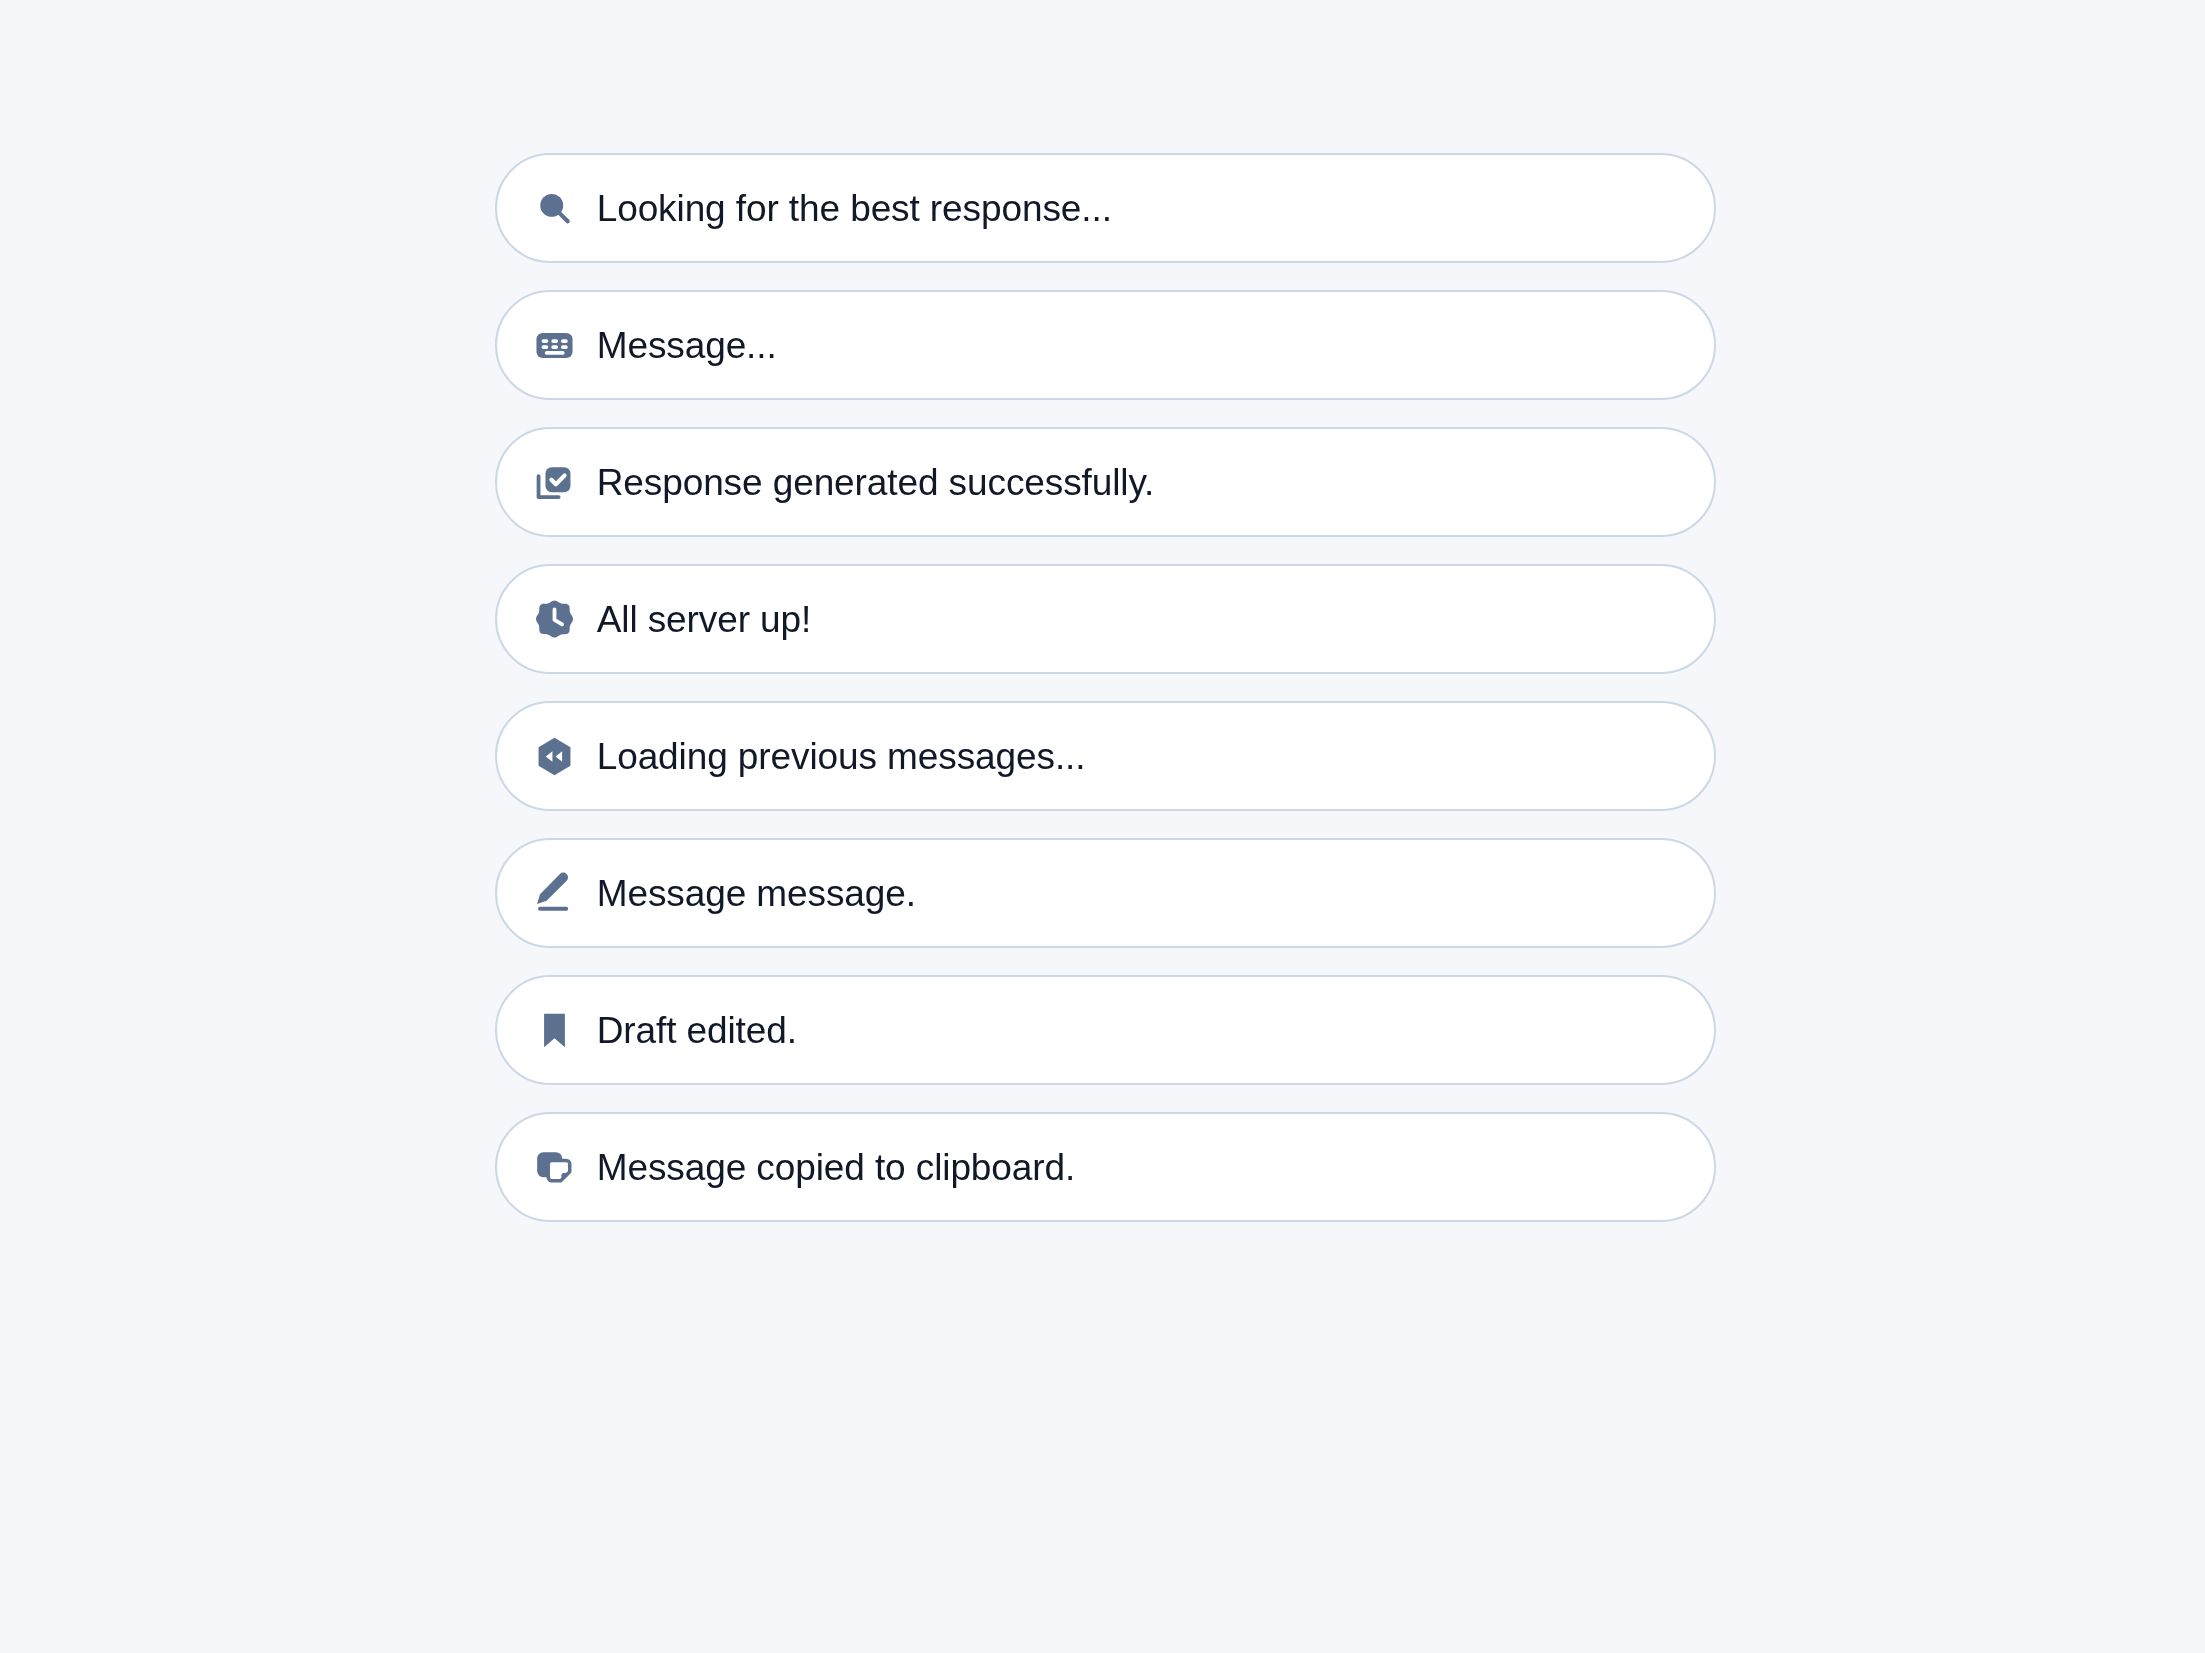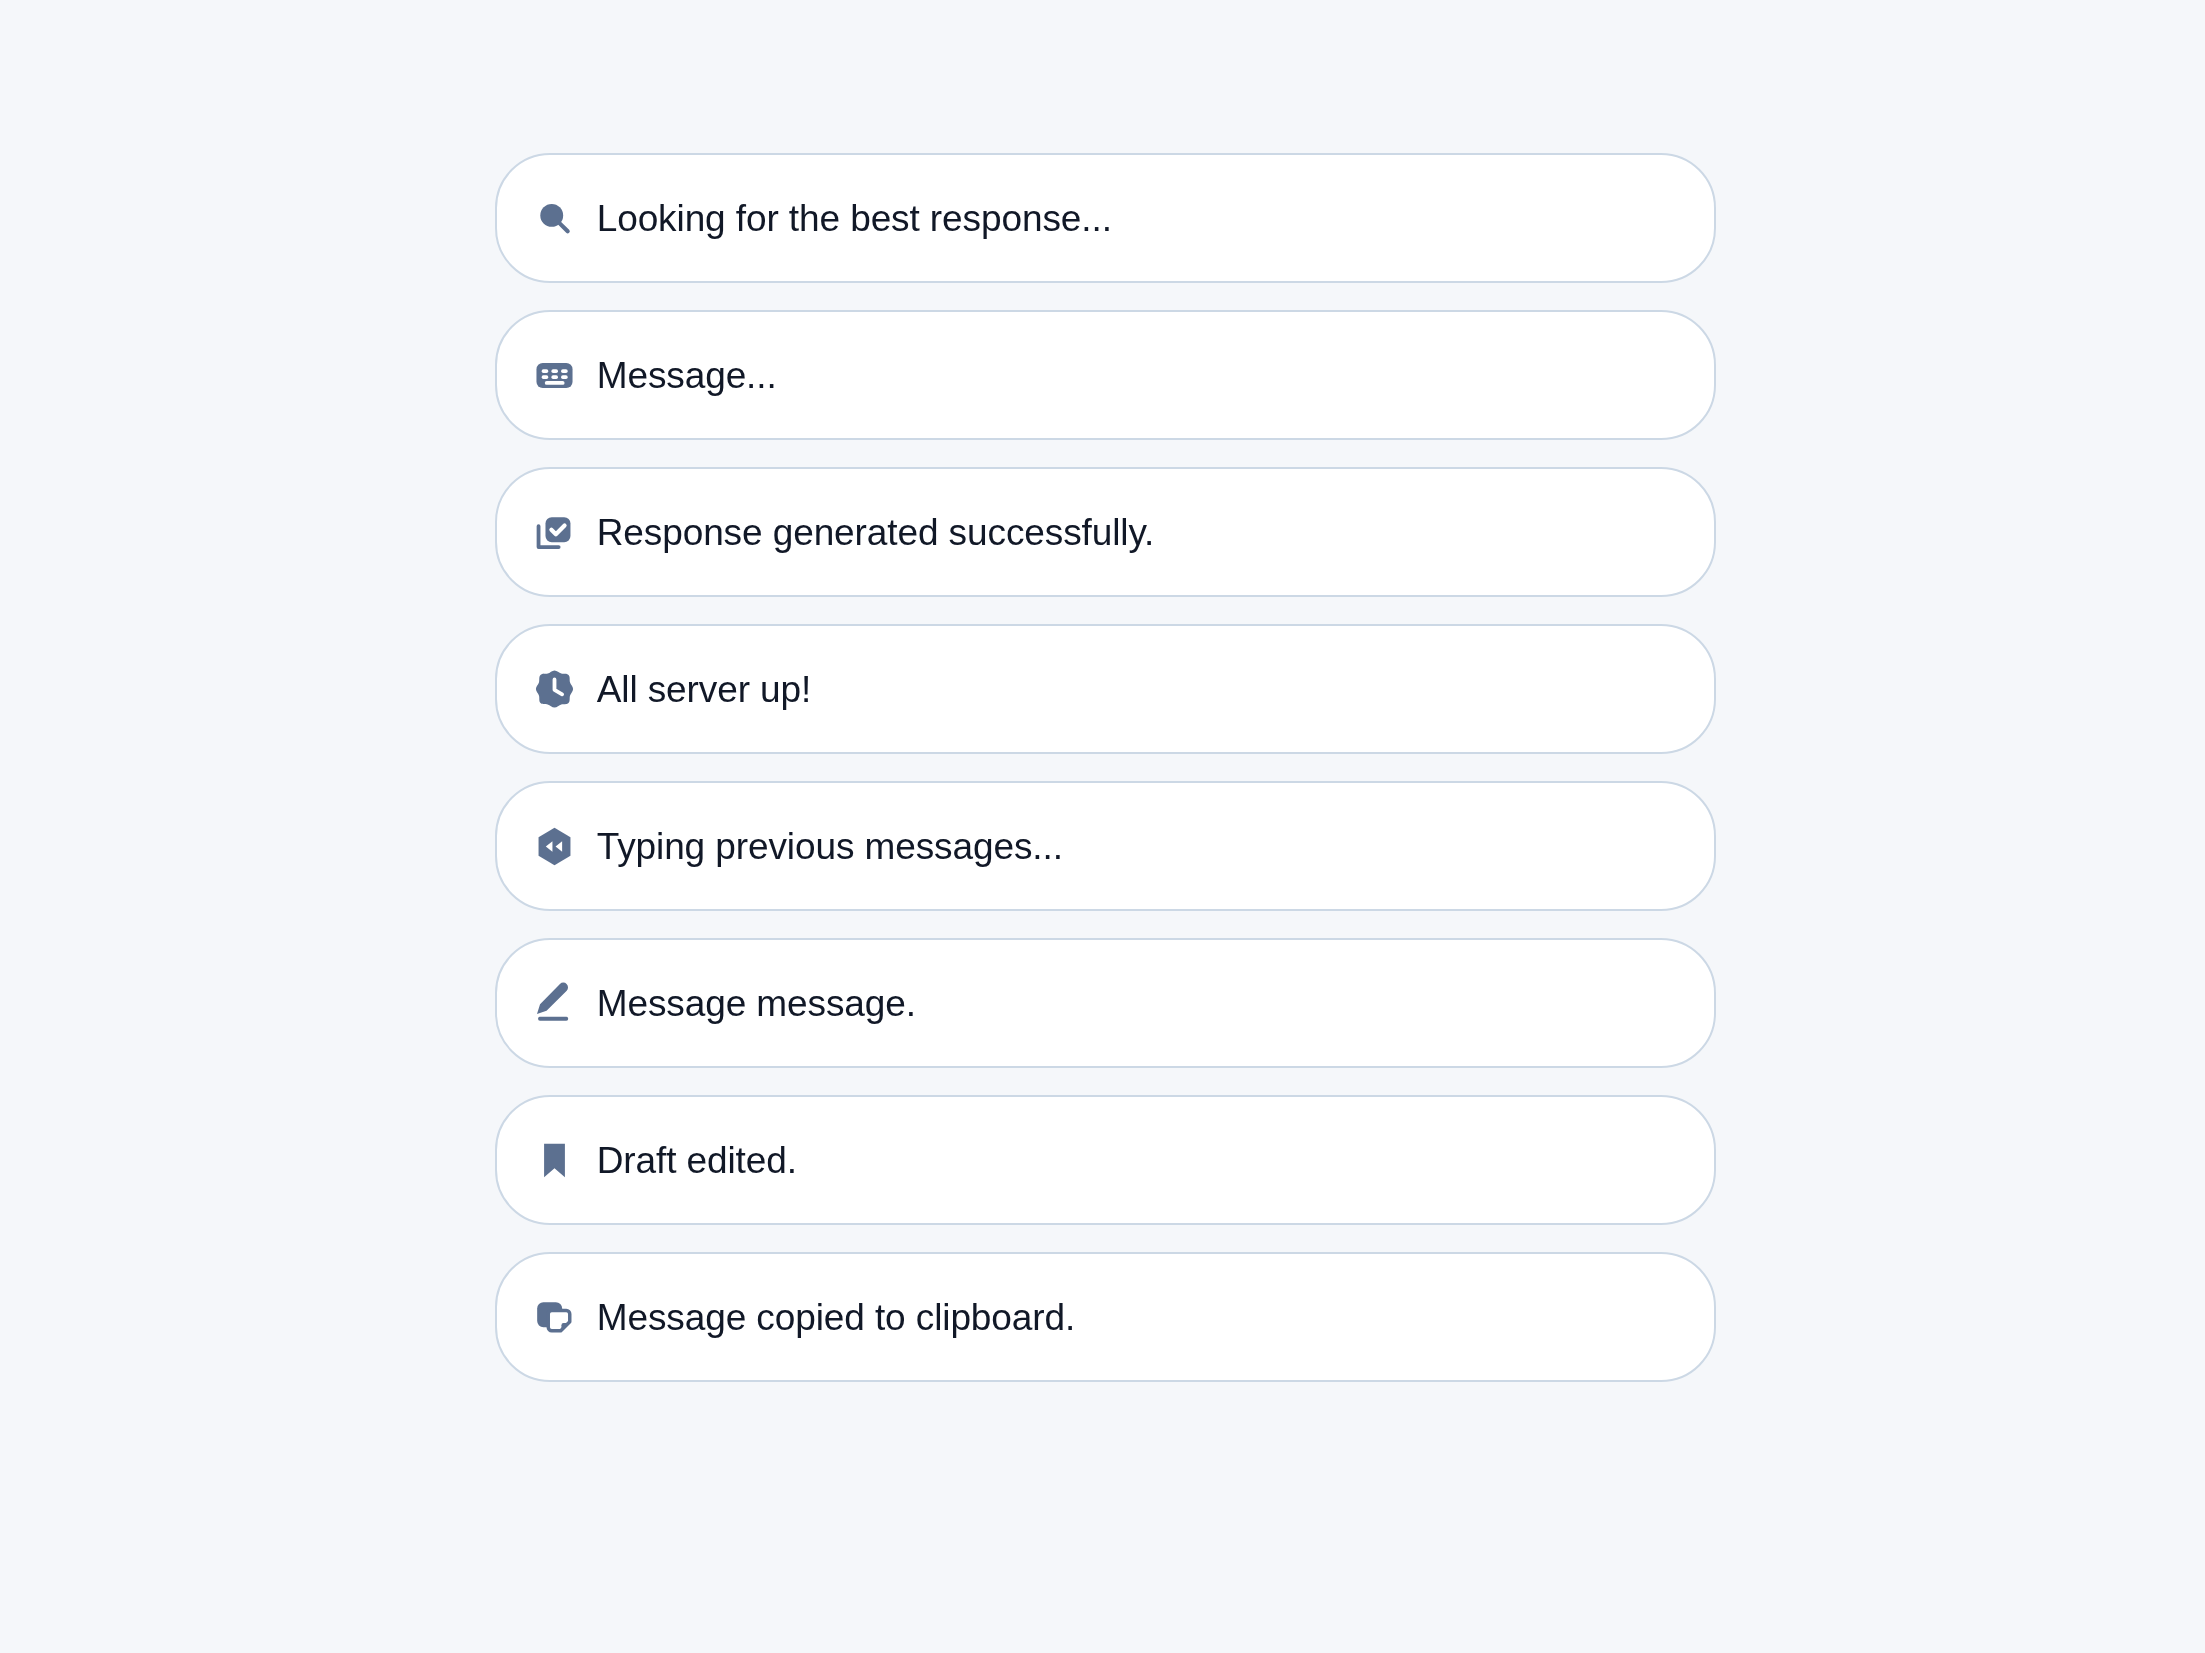--- a/index.html
+++ b/index.html
@@ -20,21 +20,21 @@
     top: 153px;
     width: 1221px;
     display: flex;
     flex-direction: column;
     gap: 27px;
   }
 
   .status-pill {
     box-sizing: border-box;
     width: 1221px;
-    height: 130px;
+    height: 110px;
     background: #ffffff;
     border: 2.1px solid #ccd8e5;
     border-radius: 55px;
     display: flex;
     align-items: center;
     padding-left: 36px;
   }
 
   .pill-icon {
     flex: 0 0 auto;
@@ -113,21 +113,21 @@
 
 
   <div class="status-pill">
     <span class="pill-icon">
       <svg viewBox="0 0 62 62" aria-hidden="true">
         <path fill="#5c7090" d="M31 4 L54 17.5 L54 44.5 L31 58 L8 44.5 L8 17.5 Z"></path>
         <path fill="#ffffff" d="M28 23.5 L28 38.5 L18.5 31 Z"></path>
         <path fill="#ffffff" d="M42 23.5 L42 38.5 L32.5 31 Z"></path>
       </svg>
     </span>
-    <span class="pill-label">Typing previous messages...</span>
+    <span class="pill-label">Loading previous messages...</span>
   </div>
 
   <div class="status-pill">
     <span class="pill-icon">
       <svg viewBox="0 0 62 62" aria-hidden="true">
         <path fill="#5c7090" d="M45.5 9.5a7.5 7.5 0 0 1 10.6 10.6L24.5 51.7 9.5 56.5l4.8-15z" transform="translate(-3,-6) scale(0.92)"></path>
         <line x1="10" y1="53" x2="48" y2="53" stroke="#5c7090" stroke-width="5.5" stroke-linecap="round"></line>
       </svg>
     </span>
     <span class="pill-label">Message message.</span>

